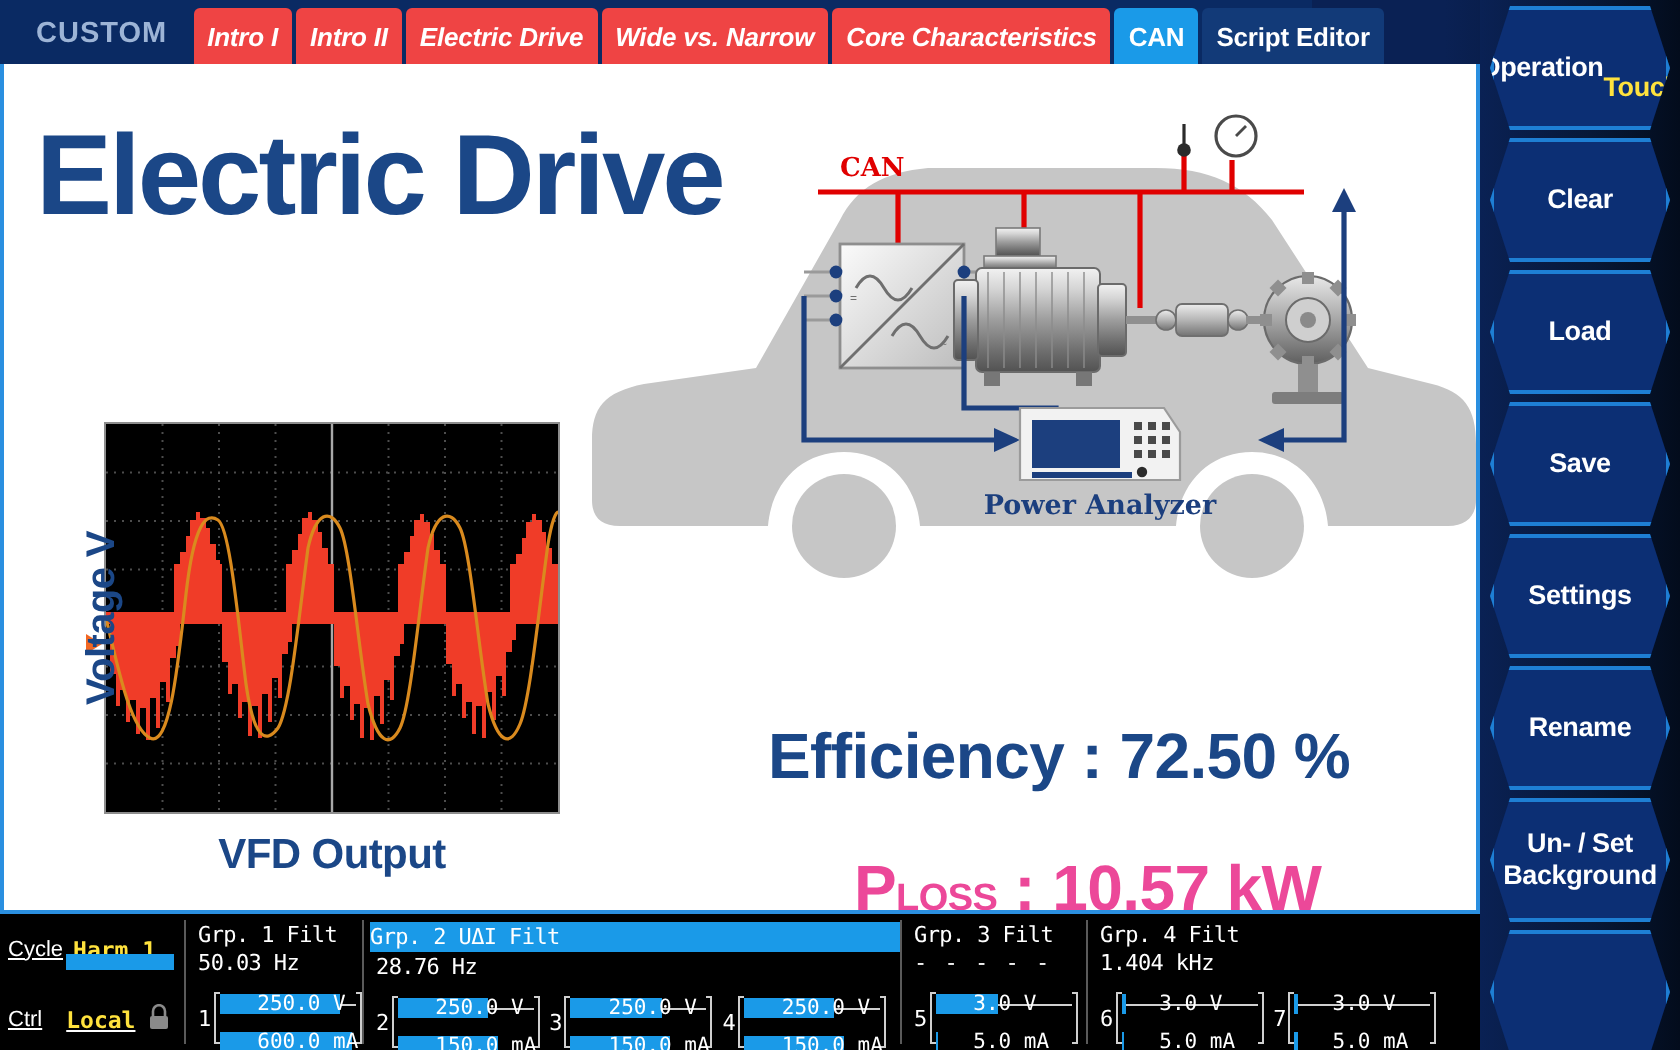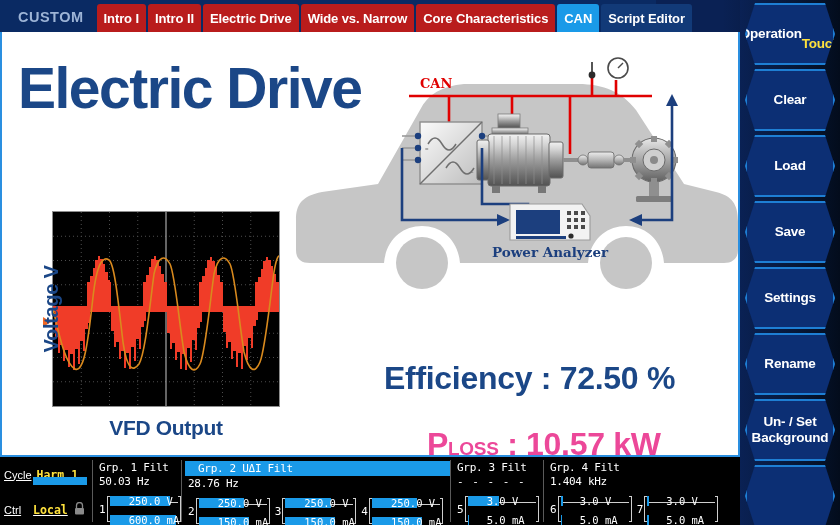--- a/index.html
+++ b/index.html
@@ -34,21 +34,21 @@
     height:28px;
     display:flex; align-items:center;
     padding:0 7px;
     font-size:13px; font-weight:700;
     color:#ffffff;
     border-radius:3px 3px 0 0;
     margin-right:2px;
     white-space:nowrap;
     letter-spacing:-.1px;
   }
-  .tab.normal { background:#b91c1c; }
+  .tab.normal { background:#ef4444;font-style:italic; }
   .tab.active { background:#1a9ae8; }
   .tab.plain  { background:#123a78; }
 
   
   #content {
     position:absolute; left:0; top:32px; width:740px; height:425px;
     background:#ffffff;
     border:2px solid #2a8fe0;
     border-top:none;
     overflow:hidden;
@@ -151,21 +151,21 @@
   #cycle-bar { position:absolute; left:33px; top:20px; width:54px; height:8px; background:#1a9ae8; }
   #lock { margin-left:6px; }
 
   .grp { flex:none; padding:4px 0 0 6px; position:relative; }
   .grp-hdr {
     font-size:11px; color:#ffffff; white-space:nowrap;
     font-family:"DejaVu Sans Mono", monospace; letter-spacing:-.3px;
   }
   .grp-hdr.hl {
     background:#1a9ae8; color:#ffffff; display:block;
-    padding:1px 13px; margin-left:-3px;
+    padding:1px 0; margin-left:-3px;
   }
   .grp-freq { font-size:11px; color:#ffffff; margin-top:1px; letter-spacing:-.3px; }
   .chan-row { display:flex; margin-top:2px; }
   .chan { display:flex; align-items:center; margin-right:5px; }
   .chan-num { font-size:11px; color:#ffffff; margin-right:1px; }
   .chan-bracket { width:3px; height:26px; border:1px solid #cfcfcf; border-right:none; flex:none; }
   .chan-bracket.r { border:1px solid #cfcfcf; border-left:none; }
   .chan-mid { position:relative; width:68px; }
   .chan-line { position:absolute; left:0; top:12px; width:100%; height:1px; background:#cfcfcf; }
   .chan-v, .chan-i {

